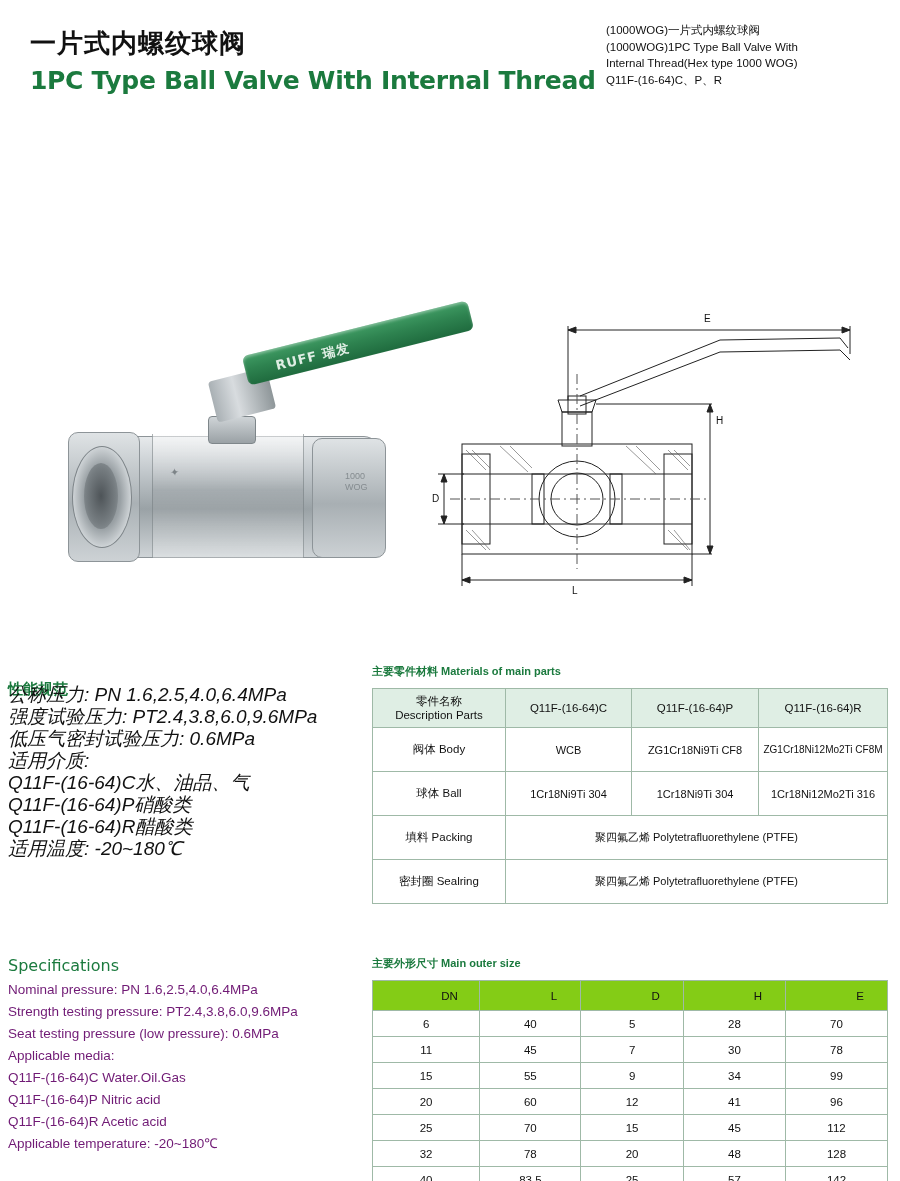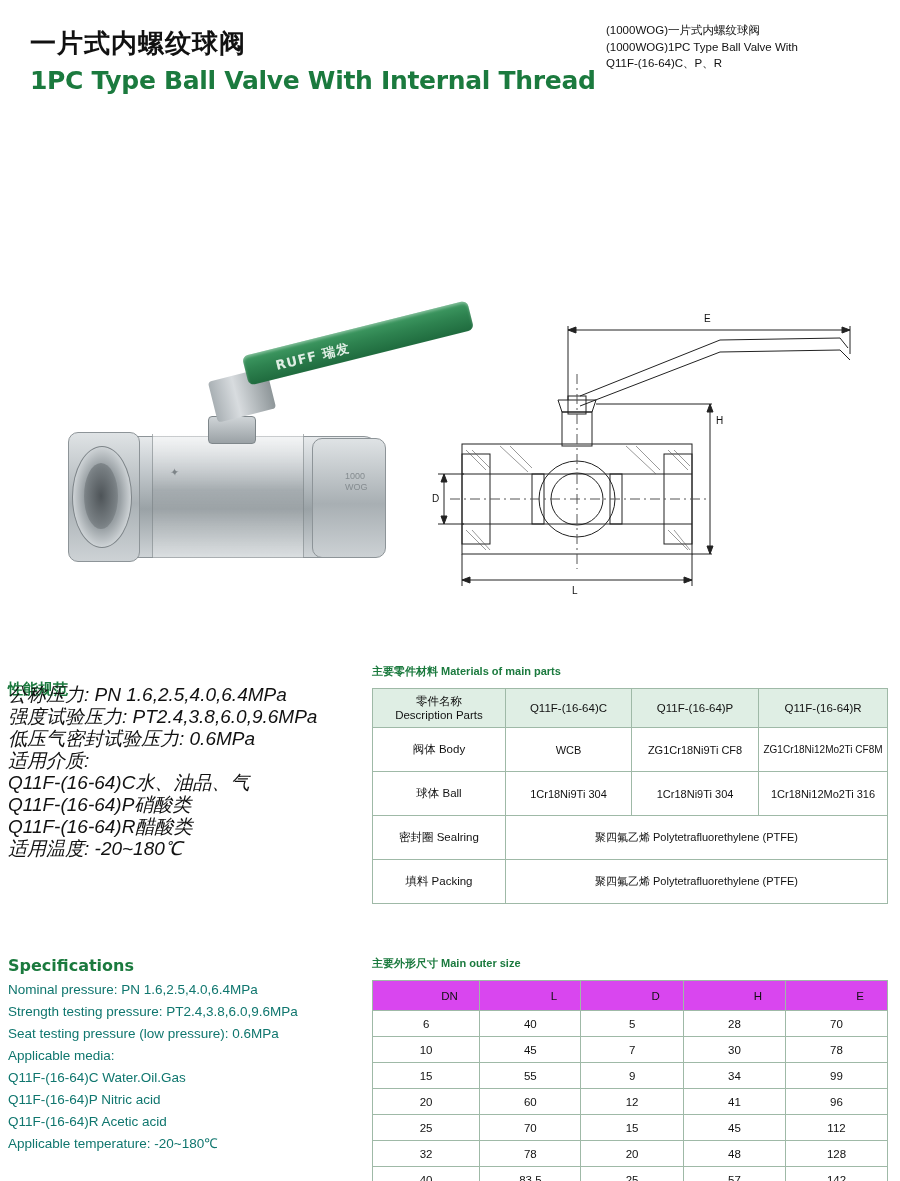--- a/index.html
+++ b/index.html
@@ -95,26 +95,26 @@
 
   
   .spec-cn-title{
     position:absolute;left:8px;top:664px;font-size:15px;font-weight:bold;color:#1b7a3e;
   }
   .spec-cn{
     position:absolute;left:8px;top:668px;width:350px;
     font-size:19px;line-height:22px;color:#111;font-style:italic;
   }
   .spec-en-title{
-    position:absolute;left:8px;top:940px;font-size:16px;font-weight:bold;color:#1b7a3e;
+    position:absolute;left:8px;top:940px;font-size:16px;font-weight:normal;color:#1b7a3e;
     font-family:"DejaVu Sans", sans-serif;
   }
   .spec-en{
     position:absolute;left:8px;top:963px;width:350px;
-    font-size:13.5px;line-height:22px;color:#0f766e;
+    font-size:13.5px;line-height:22px;color:#701a75;
   }
 
   
   .tbl-title{
     font-size:11px;font-weight:bold;color:#1b7a3e;
   }
   .mat-title{position:absolute;left:372px;top:648px;}
   .size-title{position:absolute;left:372px;top:940px;}
 
   table{border-collapse:collapse;}
@@ -130,32 +130,33 @@
   }
   .mat-table tbody td{height:41px;}
   .mat-table tbody td:first-child{font-size:11.5px;}
 
   .size-table{
     position:absolute;left:372px;top:964px;width:516px;font-size:11.5px;
   }
   .size-table th,.size-table td{
     border:1px solid #9fb9a7;text-align:center;color:#111;font-weight:normal;height:23px;
   }
-  .size-table thead th{background:#d946ef;height:27px;padding-left:48px;}
+  .size-table thead th{background:#84cc16;height:27px;padding-left:48px;}
 </style>
 </head>
 <body>
 
 <div class="page">
 
   <div class="hdr-cn">一片式内螺纹球阀</div>
   <div class="hdr-en">1PC Type Ball Valve With Internal Thread</div>
   <div class="hdr-right">
     <div>(1000WOG)一片式内螺纹球阀</div>
     <div>(1000WOG)1PC Type Ball Valve With</div>
+    <div>Internal Thread(Hex type 1000 WOG)</div>
     <div>Q11F-(16-64)C、P、R</div>
   </div>
 
   <div class="photo">
     <div class="body-main"></div>
     <div class="hexband"></div>
     <div class="body-right"></div>
     <div class="body-left"></div>
     <div class="port"></div>
     <div class="port-inner"></div>
@@ -287,25 +288,25 @@
         <td>ZG1Cr18Ni9Ti CF8</td>
         <td style="font-size:10px">ZG1Cr18Ni12Mo2Ti CF8M</td>
       </tr>
       <tr>
         <td>球体 Ball</td>
         <td>1Cr18Ni9Ti 304</td>
         <td>1Cr18Ni9Ti 304</td>
         <td>1Cr18Ni12Mo2Ti 316</td>
       </tr>
       <tr>
+        <td>填料 Packing</td>
+        <td colspan="3">聚四氟乙烯 Polytetrafluorethylene (PTFE)</td>
+      </tr>
+      <tr>
         <td>密封圈 Sealring</td>
-        <td colspan="3">聚四氟乙烯 Polytetrafluorethylene (PTFE)</td>
-      </tr>
-      <tr>
-        <td>填料 Packing</td>
         <td colspan="3">聚四氟乙烯 Polytetrafluorethylene (PTFE)</td>
       </tr>
     </tbody>
   </table>
 
   <div class="tbl-title size-title">主要外形尺寸 Main outer size</div>
   <table class="size-table">
     <thead>
       <tr>
         <th style="width:104px">DN</th>
@@ -317,21 +318,21 @@
     </thead>
     <tbody>
       <tr>
         <td>6</td>
         <td>40</td>
         <td>5</td>
         <td>28</td>
         <td>70</td>
       </tr>
       <tr>
-        <td>10</td>
+        <td>11</td>
         <td>45</td>
         <td>7</td>
         <td>30</td>
         <td>78</td>
       </tr>
       <tr>
         <td>15</td>
         <td>55</td>
         <td>9</td>
         <td>34</td>

